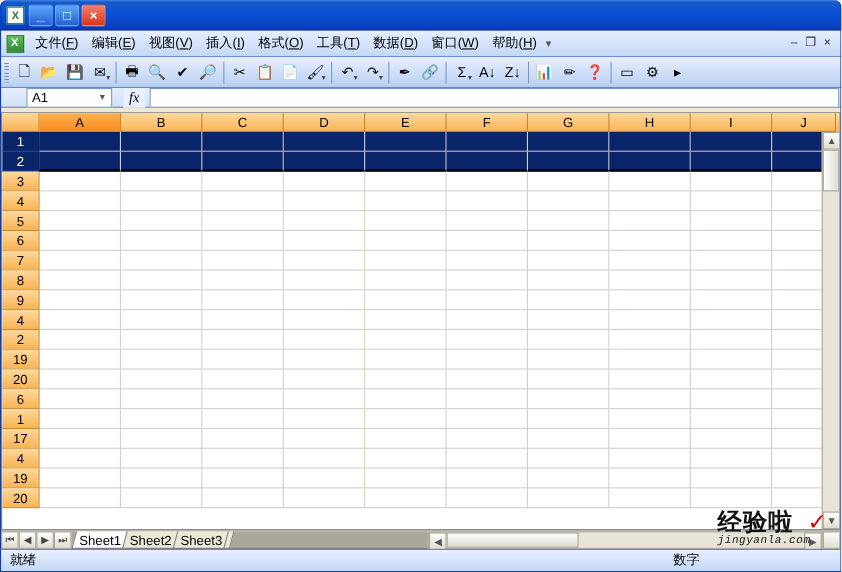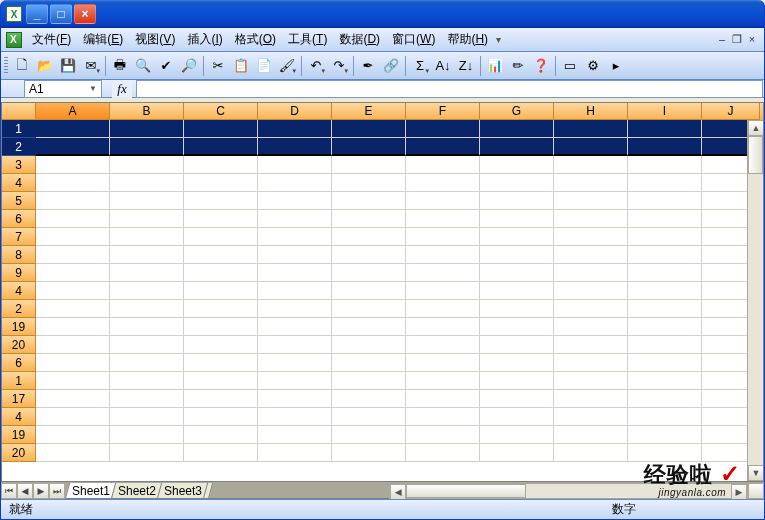--- a/index.html
+++ b/index.html
@@ -233,23 +233,23 @@
   .status {
     position:absolute; left:1px; right:1px; bottom:1px; height:20px;
     background:linear-gradient(to bottom,#e8efff,#c3d7f5);
     border-top:1px solid #5d8acb;
     display:flex; align-items:center; font-size:12px;
     padding:0 8px;
   }
   .status .spacer { flex:1; }
   
   .watermark {
-    position:absolute; right:24px; bottom:22px;
-    font-family: Liberation Sans, sans-serif;
-    color:#111; text-align:center; pointer-events:none;
+    position:absolute; right:14px; bottom:22px;
+    font-family: Liberation Mono, monospace;
+    color:#111; text-align:left; pointer-events:none;
     z-index:50;
   }
   .watermark .big { font-size:22px; font-weight:bold; letter-spacing:1px; }
   .watermark .chk { color:#d40000; font-size:24px; font-weight:bold; }
   .watermark .small { font-size:10px; font-style:italic; letter-spacing:0.5px; margin-top:-3px; }
   
   .win-border { position:absolute; inset:0; border:1px solid #0a3ec0; border-top:none; border-radius:7px 7px 0 0; pointer-events:none; }
 </style>
 </head>
 <body>

